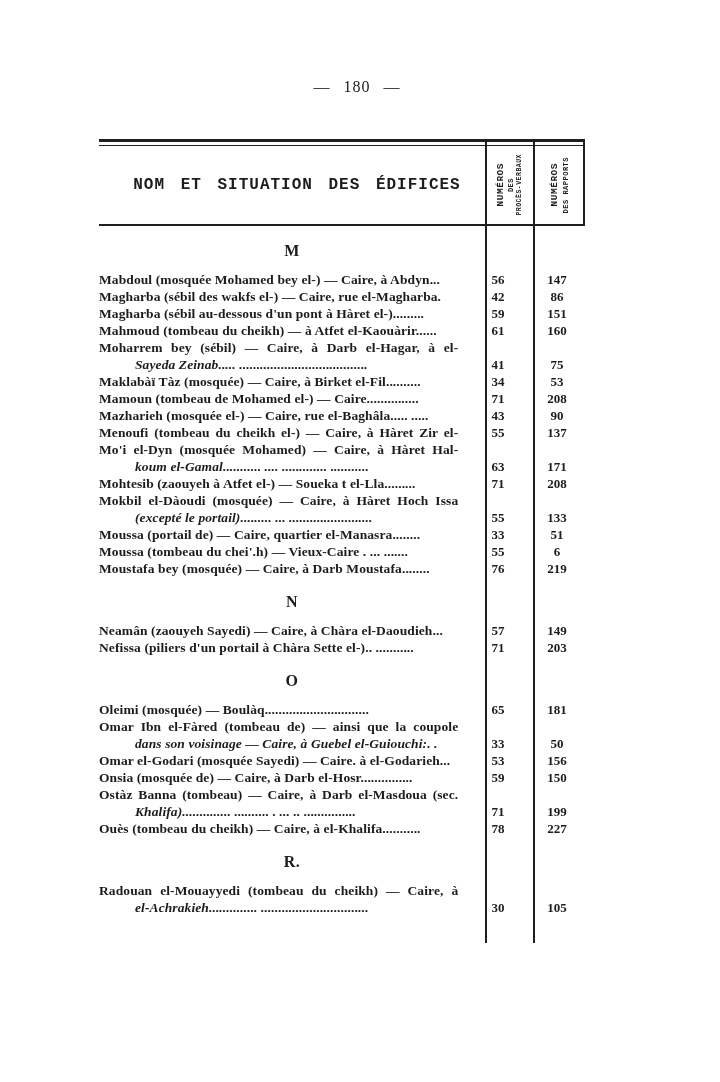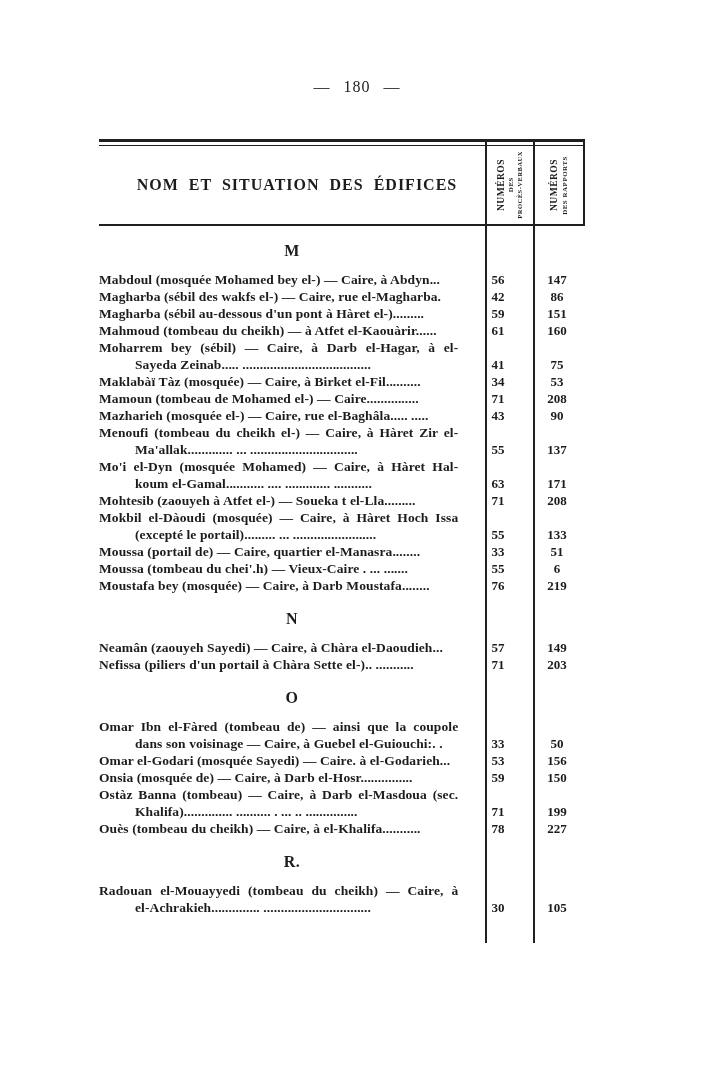--- a/index.html
+++ b/index.html
@@ -19,21 +19,21 @@
   .table{
     position:absolute;left:99px;top:139px;width:486px;
   }
   .rule-double{
     height:7px;
     border-top:3px solid #1f1f1f;
     border-bottom:1.5px solid #1f1f1f;
     box-sizing:border-box;
   }
   .head{
-    display:flex;height:78px;
+    display:flex;height:78px;font-family:Liberation Mono, monospace;
   }
   .head-name{
     width:386px;box-sizing:border-box;
     display:flex;align-items:center;justify-content:center;
     font-size:16px;font-weight:700;letter-spacing:1px;word-spacing:5px;
     padding-left:10px;
   }
   .head-pv{width:48px;display:flex;align-items:center;justify-content:center;gap:1px;}
   .head-rap{width:52px;display:flex;align-items:center;justify-content:center;gap:2px;}
   .vtext{
@@ -62,21 +62,21 @@
   }
   .entry{
     display:flex;align-items:flex-end;gap:6px;
   }
   .name-lines{width:386px;box-sizing:border-box;}
   .nline{
     font-size:13.5px;font-weight:700;line-height:17px;
     white-space:nowrap;overflow:hidden;
     padding-right:2px;letter-spacing:0.1px;
   }
-  .nline.cont{padding-left:36px;}
+  .nline.cont{padding-left:36px;font-style:italic;}
   .nline.justify{
     white-space:normal;
     text-align:justify;
     -moz-text-align-last:justify;
     text-align-last:justify;
     height:17px;overflow:hidden;
   }
   .pv{
     width:68px;text-align:center;
     font-size:13px;font-weight:700;line-height:17px;
@@ -161,21 +161,20 @@
       <div class="entry">
         <div class="name-lines">
           <div class="nline">Mazharieh (mosquée el-) — Caire, rue el-Baghâla..... .....</div>
         </div>
         <div class="pv">43</div>
         <div class="rap">90</div>
       </div>
       <div class="entry">
         <div class="name-lines">
           <div class="nline justify">Menoufi (tombeau du cheikh el-) — Caire, à Hàret Zir el-</div>
-          <div class="nline cont">Ma'allak............. ... ...............................</div>
         </div>
         <div class="pv">55</div>
         <div class="rap">137</div>
       </div>
       <div class="entry">
         <div class="name-lines">
           <div class="nline justify">Mo'i el-Dyn (mosquée Mohamed) — Caire, à Hàret Hal-</div>
           <div class="nline cont">koum el-Gamal........... .... ............. ...........</div>
         </div>
         <div class="pv">63</div>
@@ -226,20 +225,27 @@
         <div class="rap">149</div>
       </div>
       <div class="entry">
         <div class="name-lines">
           <div class="nline">Nefissa (piliers d'un portail à Chàra Sette el-).. ...........</div>
         </div>
         <div class="pv">71</div>
         <div class="rap">203</div>
       </div>
       <div class="section-heading">O</div>
+      <div class="entry">
+        <div class="name-lines">
+          <div class="nline">Oleimi (mosquée) — Boulàq..............................</div>
+        </div>
+        <div class="pv">65</div>
+        <div class="rap">181</div>
+      </div>
       <div class="entry">
         <div class="name-lines">
           <div class="nline justify">Omar Ibn el-Fàred (tombeau de) — ainsi que la coupole</div>
           <div class="nline cont">dans son voisinage — Caire, à Guebel el-Guiouchi:. .</div>
         </div>
         <div class="pv">33</div>
         <div class="rap">50</div>
       </div>
       <div class="entry">
         <div class="name-lines">

